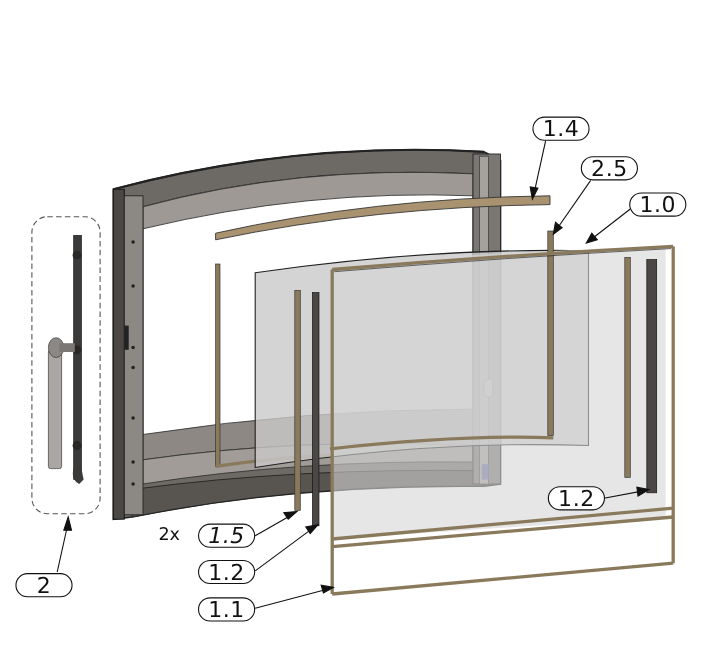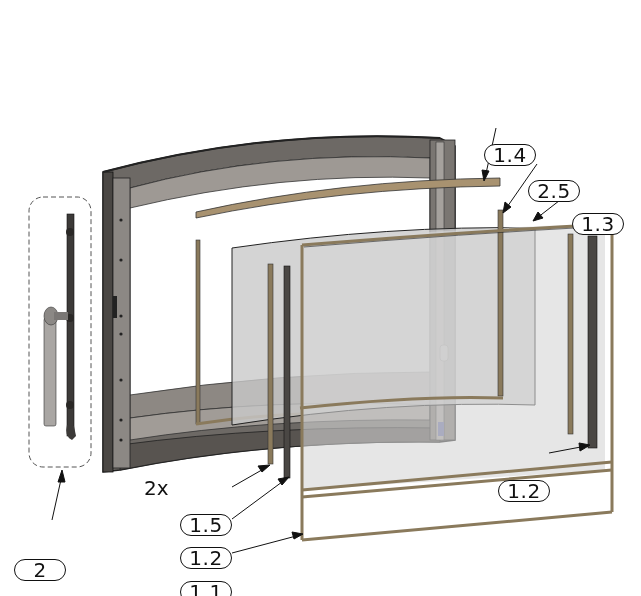--- a/index.html
+++ b/index.html
@@ -1,20 +1,20 @@
 <!DOCTYPE html>
 <html><head>
 <meta charset="utf-8">
 <style>
   html,body{margin:0;padding:0;background:#ffffff;}
   body{width:641px;height:596px;position:relative;overflow:hidden;font-family:"DejaVu Sans","Liberation Sans",sans-serif;}
   #canvas{position:absolute;left:0;top:0;width:641px;height:596px;}
   .callout{position:absolute;height:22px;border:1.3px solid #111;border-radius:12px;background:#fff;
-    display:flex;align-items:center;justify-content:center;font-size:20px;color:#111;box-sizing:border-box;letter-spacing:0.5px;margin-top:38px;}
-  .qty{position:absolute;font-size:20px;color:#111;}
+    display:flex;align-items:center;justify-content:center;font-size:20px;color:#111;box-sizing:border-box;letter-spacing:0.5px;}
+  .qty{position:absolute;font-size:16px;color:#111;}
 </style>
 </head>
 <body>
 
 <div id="canvas">
 <svg width="641" height="596" viewBox="0 0 641 596" xmlns="http://www.w3.org/2000/svg">
 
   <g>
 
     <path d="M103 172 Q270 128 440 138 L455 146 L455 440 L440 442 Q270 440 120 470 L103 472 Z" fill="#6d6965" stroke="#222" stroke-width="1.5"></path>
@@ -117,20 +117,20 @@
     <polygon points="289,477 278,479 282,485"></polygon>
 
     <line x1="232" y1="553" x2="300" y2="535"></line>
     <polygon points="303,534 292,532 294,539"></polygon>
   </g>
 </svg>
 
 
 <div class="callout" style="left:484px;top:106px;width:52px;">1.4</div>
 <div class="callout" style="left:528px;top:142px;width:52px;">2.5</div>
-<div class="callout" style="left:572px;top:175px;width:52px;">1.3</div>
+<div class="callout" style="left:572px;top:175px;width:52px;">1.0</div>
 <div class="callout" style="left:498px;top:442px;width:52px;">1.2</div>
 <div class="qty" style="left:144px;top:476px;">2x</div>
-<div class="callout" style="left:180px;top:476px;width:52px;">1.5</div>
+<div class="callout" style="left:180px;top:476px;width:52px;font-style:italic;">1.5</div>
 <div class="callout" style="left:180px;top:509px;width:52px;">1.2</div>
 <div class="callout" style="left:180px;top:543px;width:52px;">1.1</div>
 <div class="callout" style="left:14px;top:521px;width:52px;">2</div>
 </div>
 
 </body></html>

